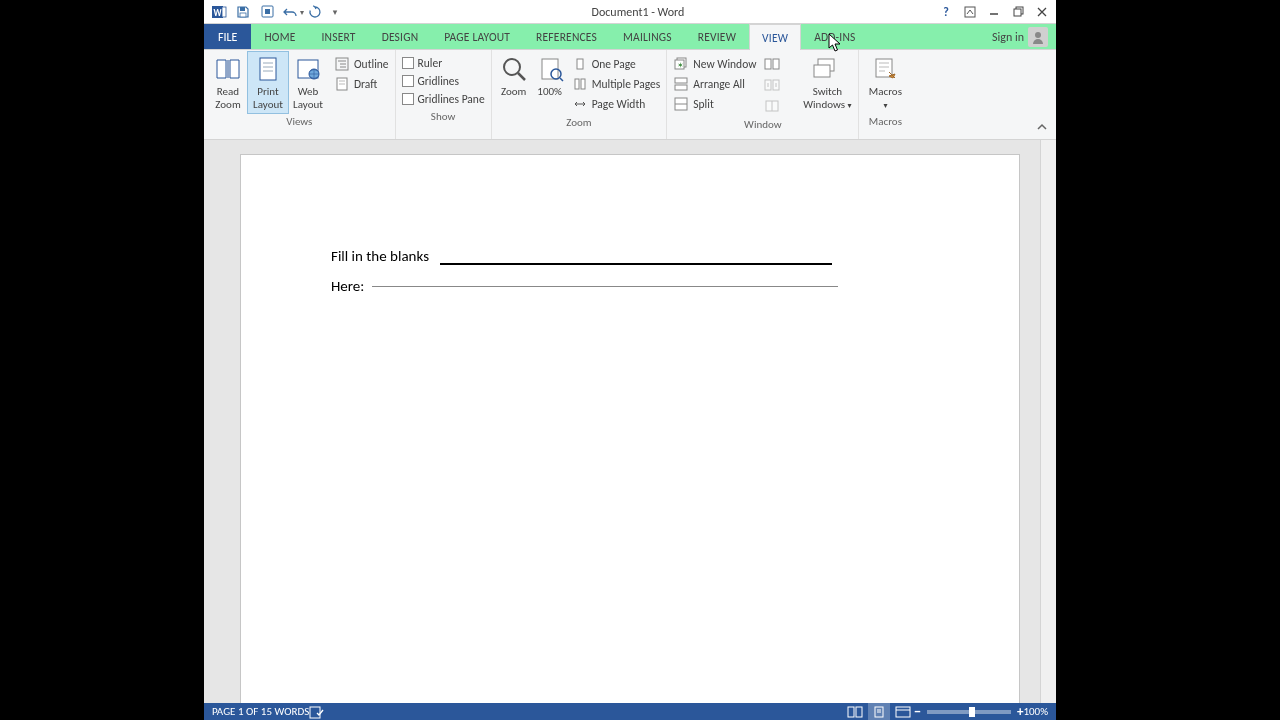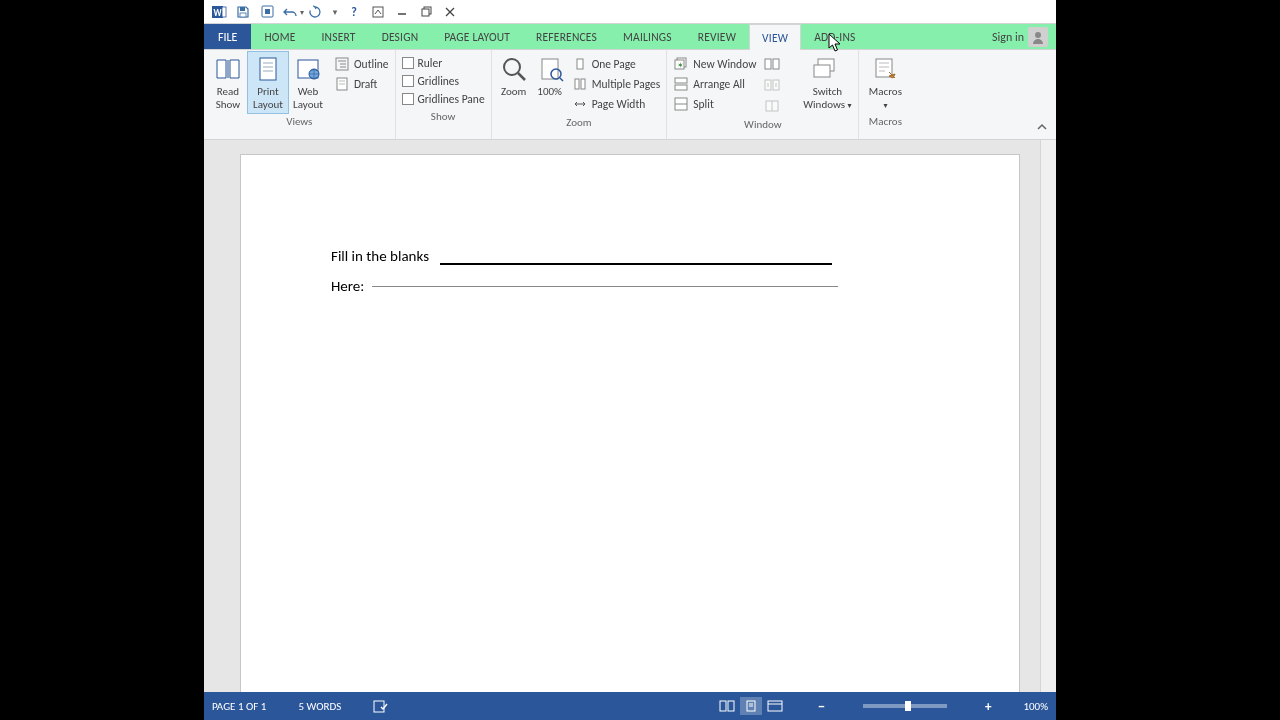--- a/index.html
+++ b/index.html
@@ -38,21 +38,21 @@
   .collapse-caret { position:absolute; right:6px; bottom:4px; width:16px; height:16px; cursor:pointer; color:#666; display:flex; align-items:center; justify-content:center; }
   
   .doc-area { flex: 1; background: #e6e6e6; overflow: hidden; position: relative; }
   .page { position: absolute; left: 36px; top: 14px; width: 780px; min-height: 1000px; background: #fff; border: 1px solid #c6c6c6; padding: 92px 90px 60px 90px; font-family: Calibri, Arial, sans-serif; font-size: 15px; color: #000; }
   .line1 { display: flex; align-items: flex-end; gap: 11px; margin-bottom: 12px; }
   .blank-thick { flex: 0 0 392px; height: 0; border-bottom: 2px solid #000; }
   .line2 { display: flex; align-items: center; gap: 8px; }
   .blank-thin { flex: 0 0 466px; height: 0; border-bottom: 1px solid #888; }
   .scrollbar-v { position:absolute; right:0; top:0; bottom:0; width:16px; background:#f0f0f0; border-left:1px solid #d4d4d4; }
   
-  .statusbar { height: 28px; background: #2b579a; color: #fff; display: flex; align-items: center; font-size: 11px; padding: 0 8px; gap: 32px; }
+  .statusbar { height: 17px; background: #2b579a; color: #fff; display: flex; align-items: center; font-size: 11px; padding: 0 8px; gap: 0; }
   .statusbar .sb-item { display:flex; align-items:center; gap:4px; cursor:pointer; }
   .statusbar .view-btns { display:flex; align-items:center; gap:2px; }
   .vbtn { width:22px; height:18px; display:flex; align-items:center; justify-content:center; cursor:pointer; }
   .vbtn.active { background: rgba(255,255,255,0.25); }
   .zoom-slider { width: 84px; height: 4px; background: rgba(255,255,255,0.4); position: relative; margin: 0 6px; }
   .zoom-thumb { position:absolute; left: 42px; top:-3px; width:6px; height:10px; background:#fff; }
   .cursor-arrow { position: absolute; left: 624px; top: 33px; width:14px; height:20px; pointer-events:none; z-index: 999; }
   svg { display:block; }
 </style>
 </head>
@@ -90,20 +90,21 @@
       <span style="font-size:8px;color:#666;margin:0 -2px 0 -4px;cursor:pointer">▾</span>
       <div class="qat-btn" title="Repeat">
         <svg width="14" height="14" viewBox="0 0 14 14">
             <path d="M7 2 a5 5 0 1 1 -4.8 3.5 M7 2 l-1.8 -1.2 M7 2 l1 2" fill="none" stroke="#3a6ea5" stroke-width="1.3"></path>
           </svg>
       </div>
       <div class="qat-btn" style="width:14px" title="Customize Quick Access Toolbar">
         <span style="font-size:9px;color:#666">▾</span>
       </div>
     </div>
+    <div class="title-text">Document1 - Word</div>
     <div class="win-controls">
       <div class="win-btn" title="Help">
           <span style="font-weight:bold;color:#2b579a">?</span>
         </div>
       <div class="win-btn" title="Ribbon Display Options">
         <svg width="12" height="12" viewBox="0 0 12 12">
             <rect x="1" y="1" width="10" height="10" fill="none" stroke="#555"></rect>
             <path d="M3 8 L6 4 L9 8" fill="none" stroke="#555"></path>
           </svg>
       </div>
@@ -153,21 +154,21 @@
 
     <div class="group">
       <div class="group-body">
         <div class="big-btn">
           <div class="ico-rect">
               <svg width="28" height="26" viewBox="0 0 28 26">
                 <path d="M3 4 h9 v18 h-9z M16 4 h9 v18 h-9z" fill="#fff" stroke="#2b579a"></path>
                 <line x1="14" y1="4" x2="14" y2="22" stroke="#2b579a"></line>
               </svg>
             </div>
-          <span>Read Show</span>
+          <span>Read Zoom</span>
         </div>
         <div class="big-btn active">
           <div class="ico-rect">
               <svg width="26" height="28" viewBox="0 0 26 28">
                 <rect x="5" y="3" width="16" height="22" fill="#fff" stroke="#2b579a"></rect>
                 <line x1="8" y1="8" x2="18" y2="8" stroke="#9ab"></line>
                 <line x1="8" y1="12" x2="18" y2="12" stroke="#9ab"></line>
                 <line x1="8" y1="16" x2="18" y2="16" stroke="#9ab"></line>
               </svg>
             </div>

